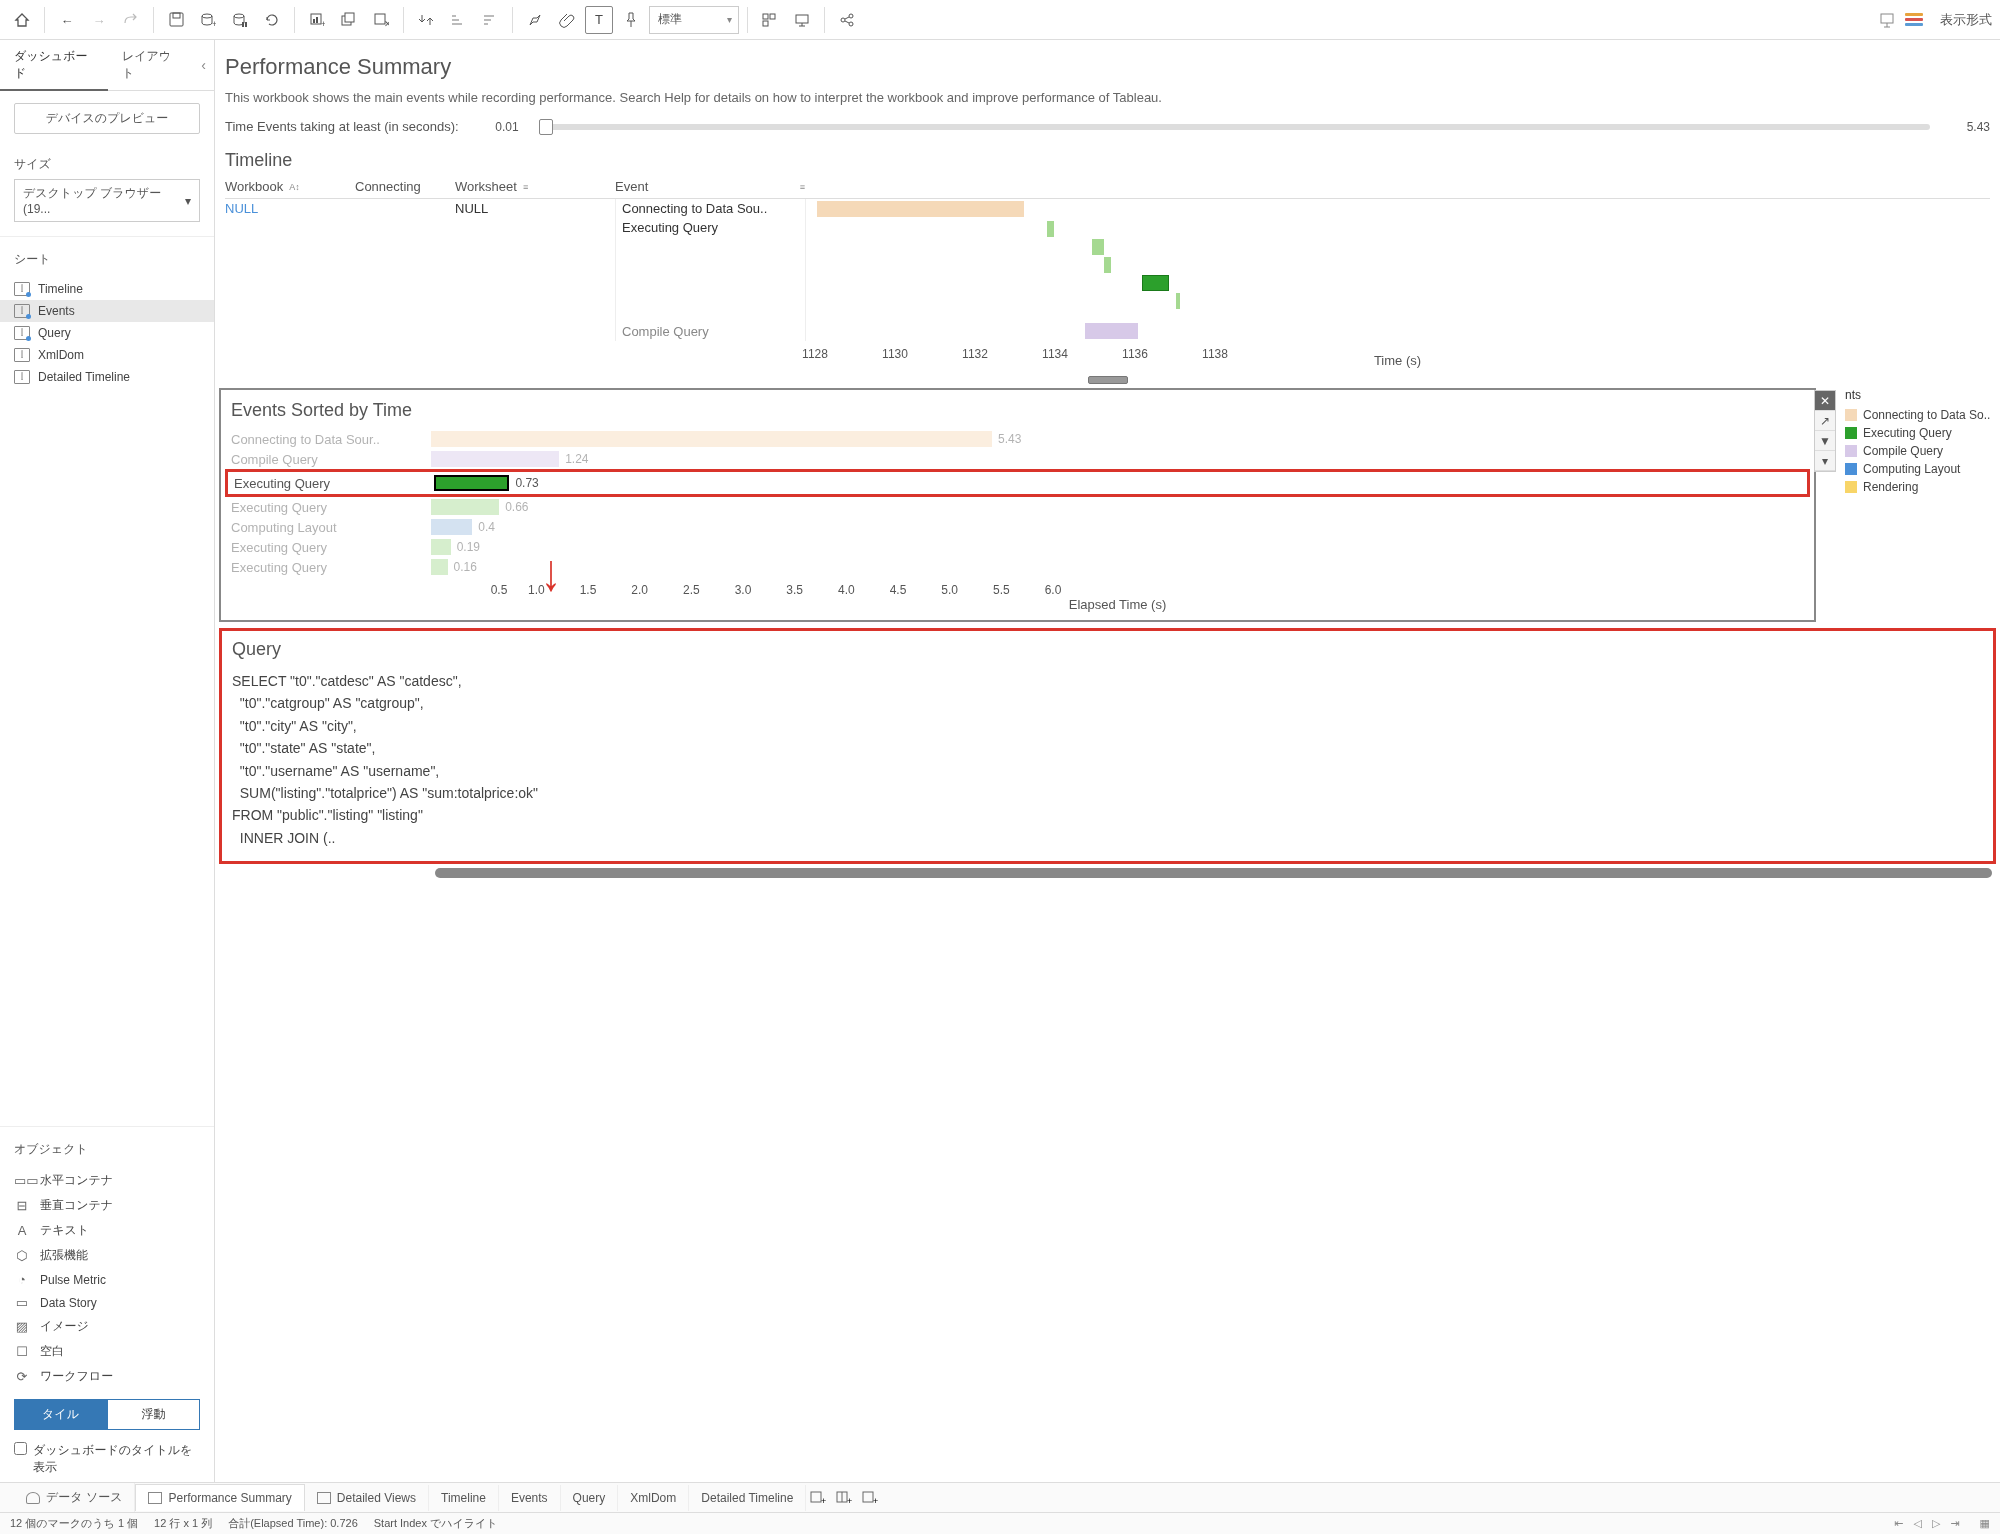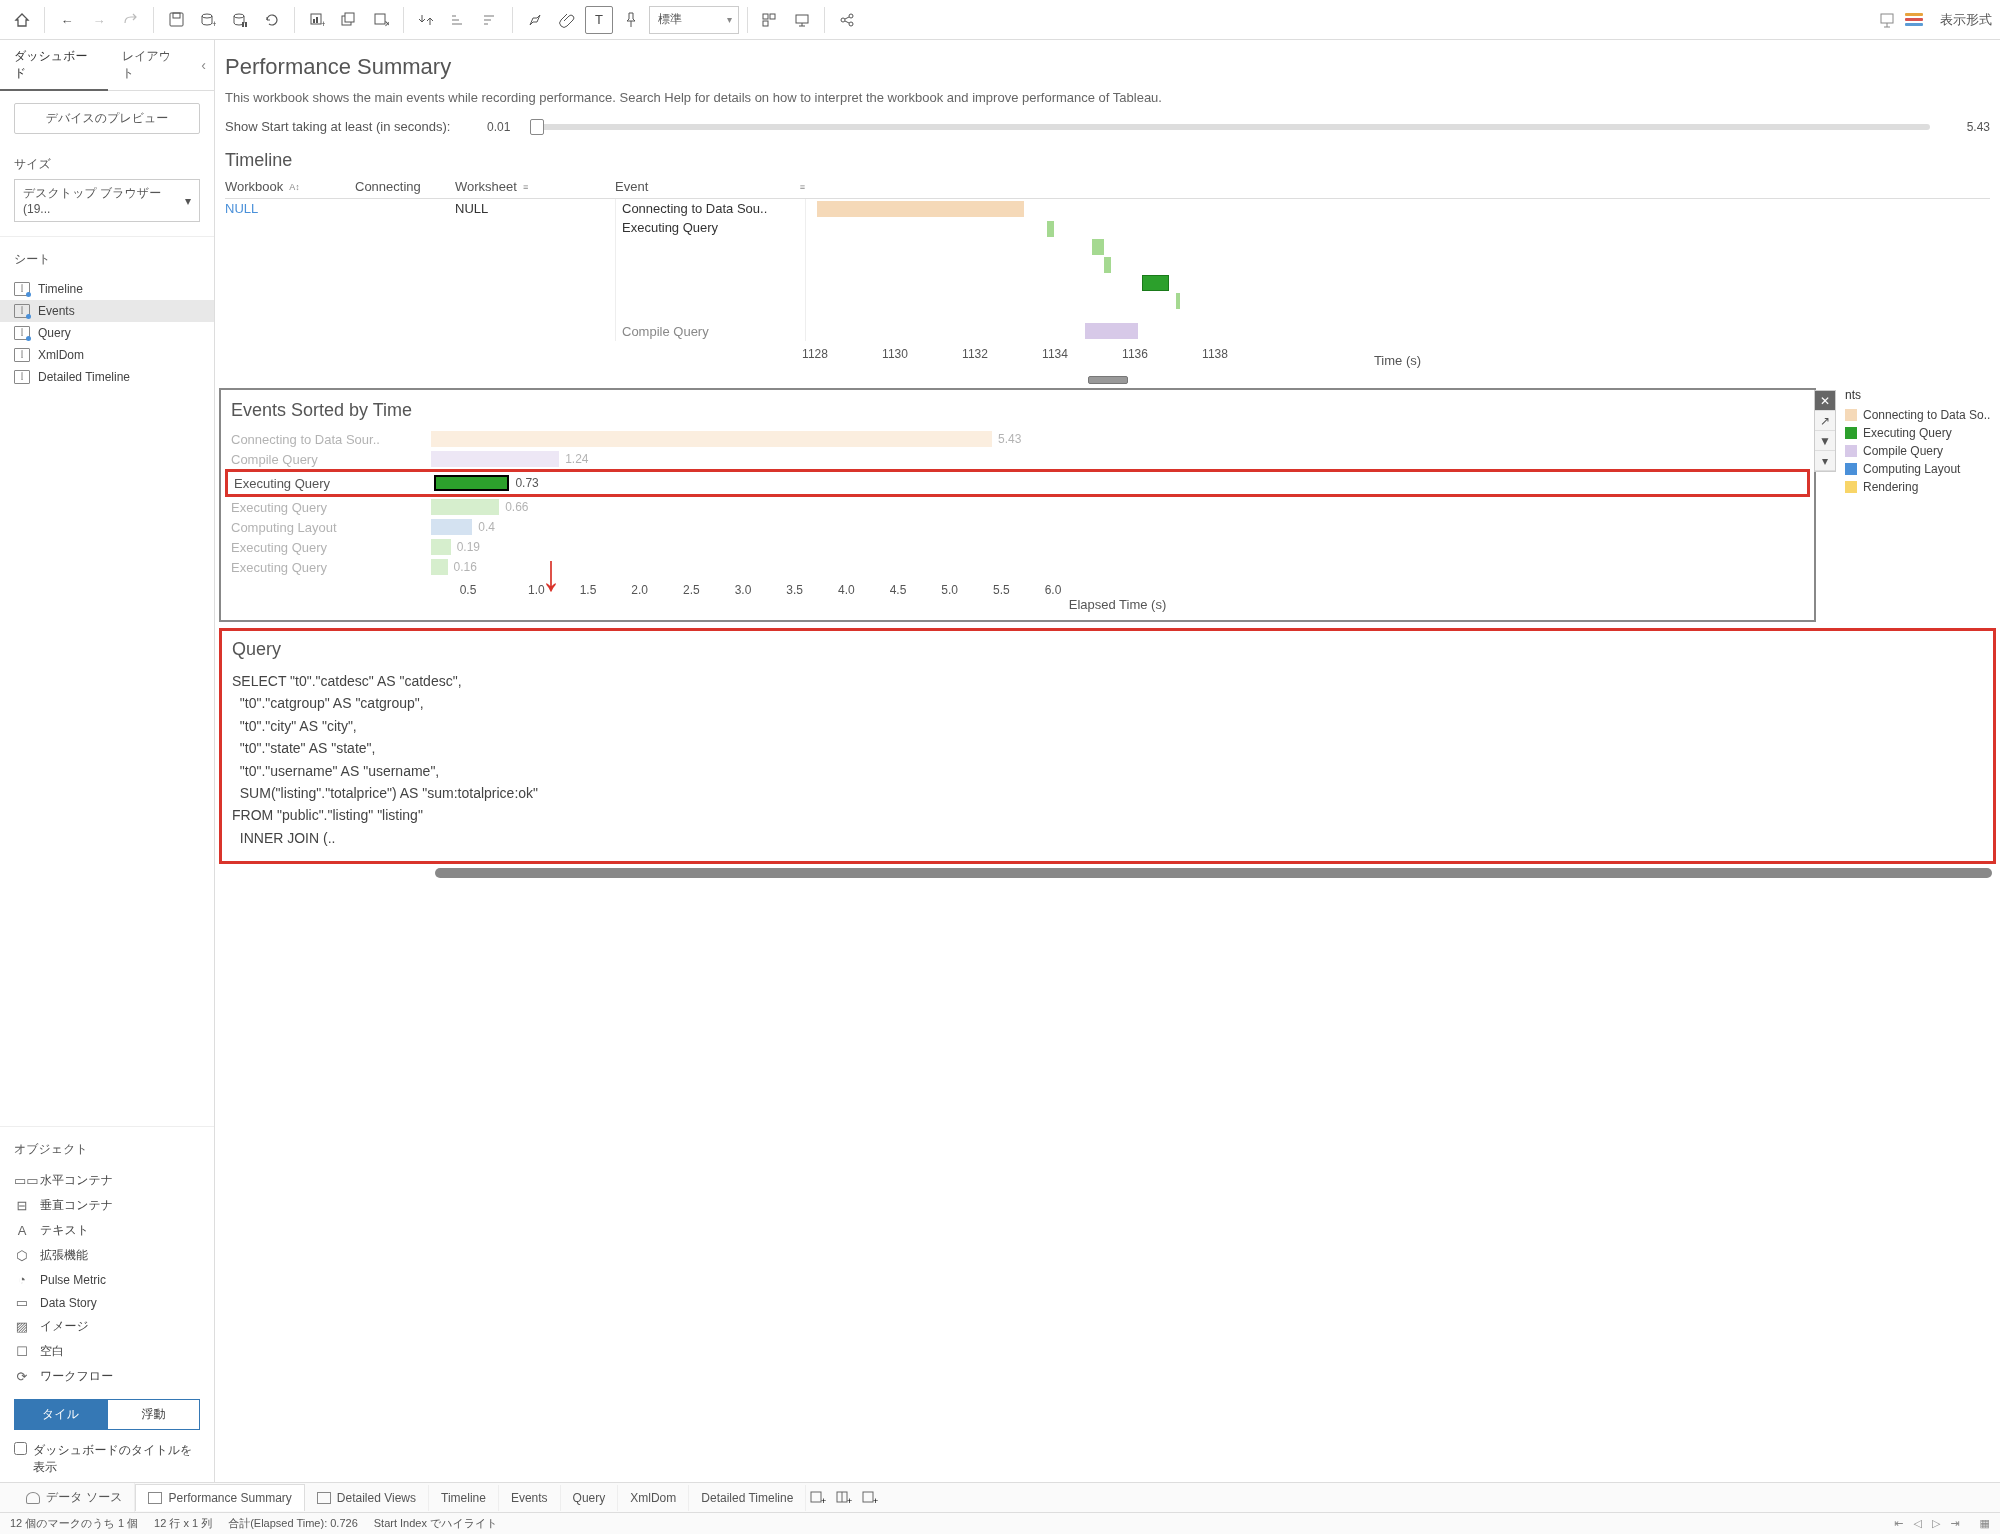--- a/index.html
+++ b/index.html
@@ -336,21 +336,21 @@
     <div class="check-row">
       <input type="checkbox" style="">
       <span>ダッシュボードのタイトルを表示</span>
     </div>
   </div>
 
   <div class="canvas">
     <div class="dash-title">Performance Summary</div>
     <div class="dash-desc">This workbook shows the main events while recording performance. Search Help for details on how to interpret the workbook and improve performance of Tableau.</div>
     <div class="slider-row">
-      <div class="slider-label">Show Start taking at least (in seconds):</div>
+      <div class="slider-label">Time Events taking at least (in seconds):</div>
       <div class="slider-val">0.01</div>
       <div class="slider">
           <div class="slider-thumb"></div>
         </div>
       <div class="slider-val">5.43</div>
     </div>
 
     <div class="section-h">Timeline</div>
     <div class="timeline-area">
       <div class="tl-headers">
@@ -460,21 +460,21 @@
             <div class="evt-row" style="position: relative;">
               <div class="evt-label">Executing Query</div>
               <div class="evt-barwrap">
                 <div class="evt-bar" style="width:16.533333333333335px; background:#a5d991; "></div>
                 <span class="evt-val" style="left:22.533333333333335px">0.16</span>
               </div>
               <div class="dim-overlay"></div>
             </div>
           </div>
         <div class="evt-axis" id="evt-axis">
-            <span class="tl-tick" style="left: 247px;">0.5</span>
+            <span class="tl-tick" style="left: 278px;">0.5</span>
             <span class="tl-tick" style="left: 315.333px;">1.0</span>
             <span class="tl-tick" style="left: 367px;">1.5</span>
             <span class="tl-tick" style="left: 418.667px;">2.0</span>
             <span class="tl-tick" style="left: 470.333px;">2.5</span>
             <span class="tl-tick" style="left: 522px;">3.0</span>
             <span class="tl-tick" style="left: 573.667px;">3.5</span>
             <span class="tl-tick" style="left: 625.333px;">4.0</span>
             <span class="tl-tick" style="left: 677px;">4.5</span>
             <span class="tl-tick" style="left: 728.667px;">5.0</span>
             <span class="tl-tick" style="left: 780.333px;">5.5</span>

